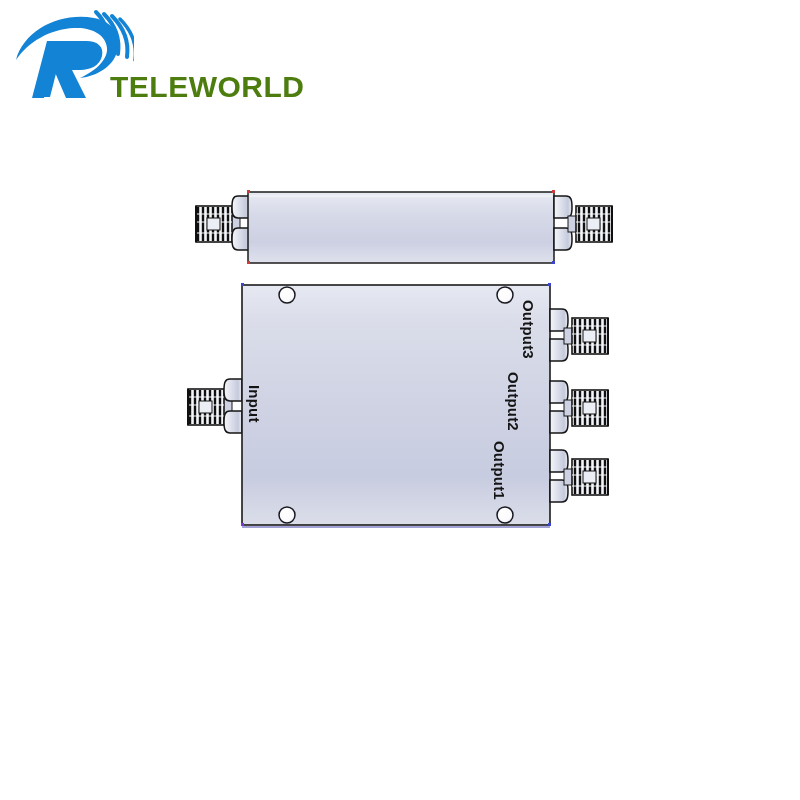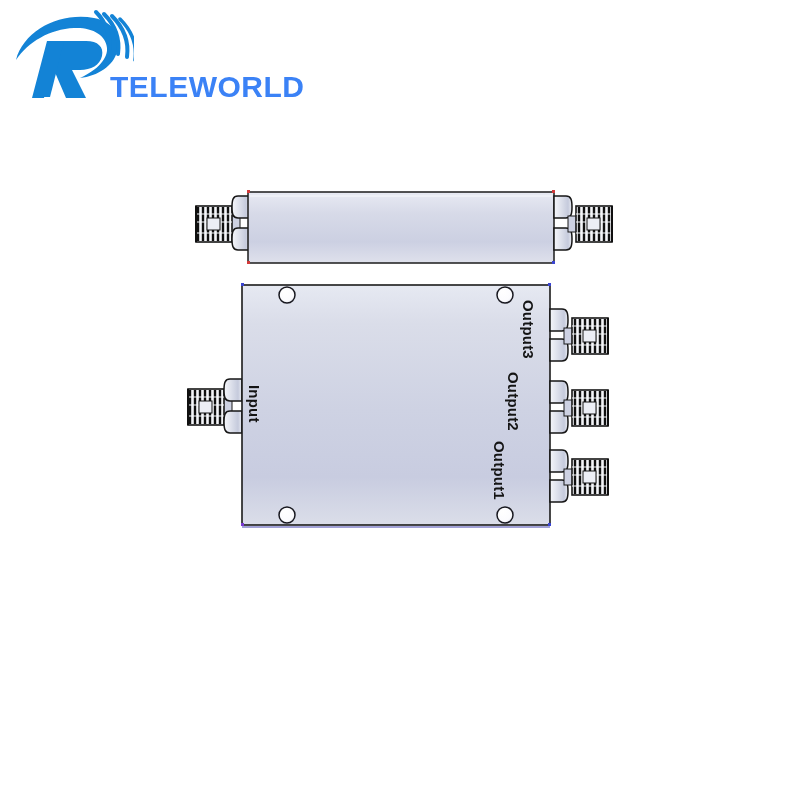--- a/index.html
+++ b/index.html
@@ -32,21 +32,21 @@
     height: 92px;
   }
   #logo-wordmark {
     position: absolute;
     left: 96px;
     top: 62px;
     font-family: "Liberation Sans", sans-serif;
     font-size: 30px;
     font-weight: bold;
     letter-spacing: 0.5px;
-    color: #3b82f6;
+    color: #4d7c0f;
     white-space: nowrap;
   }
 
   
   #drawing {
     position: absolute;
     left: 0;
     top: 0;
     width: 800px;
     height: 800px;

